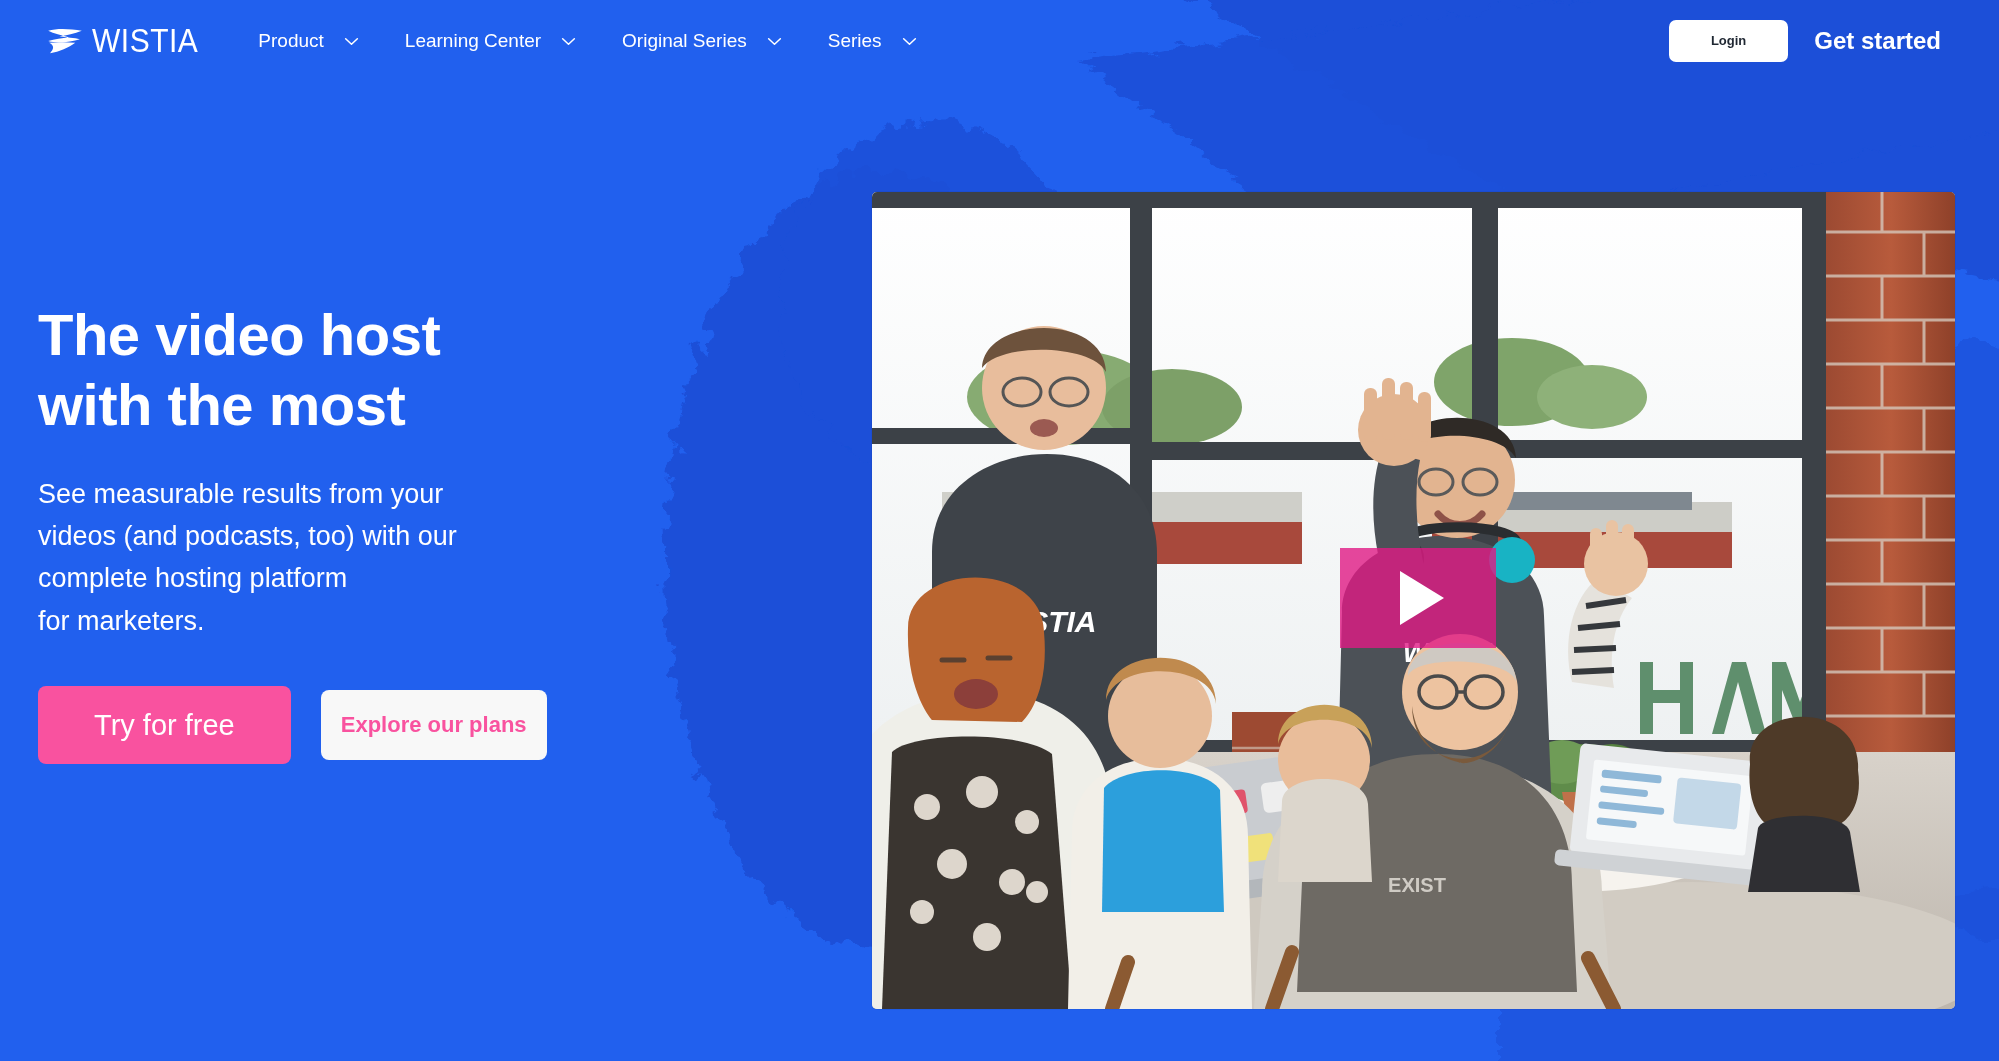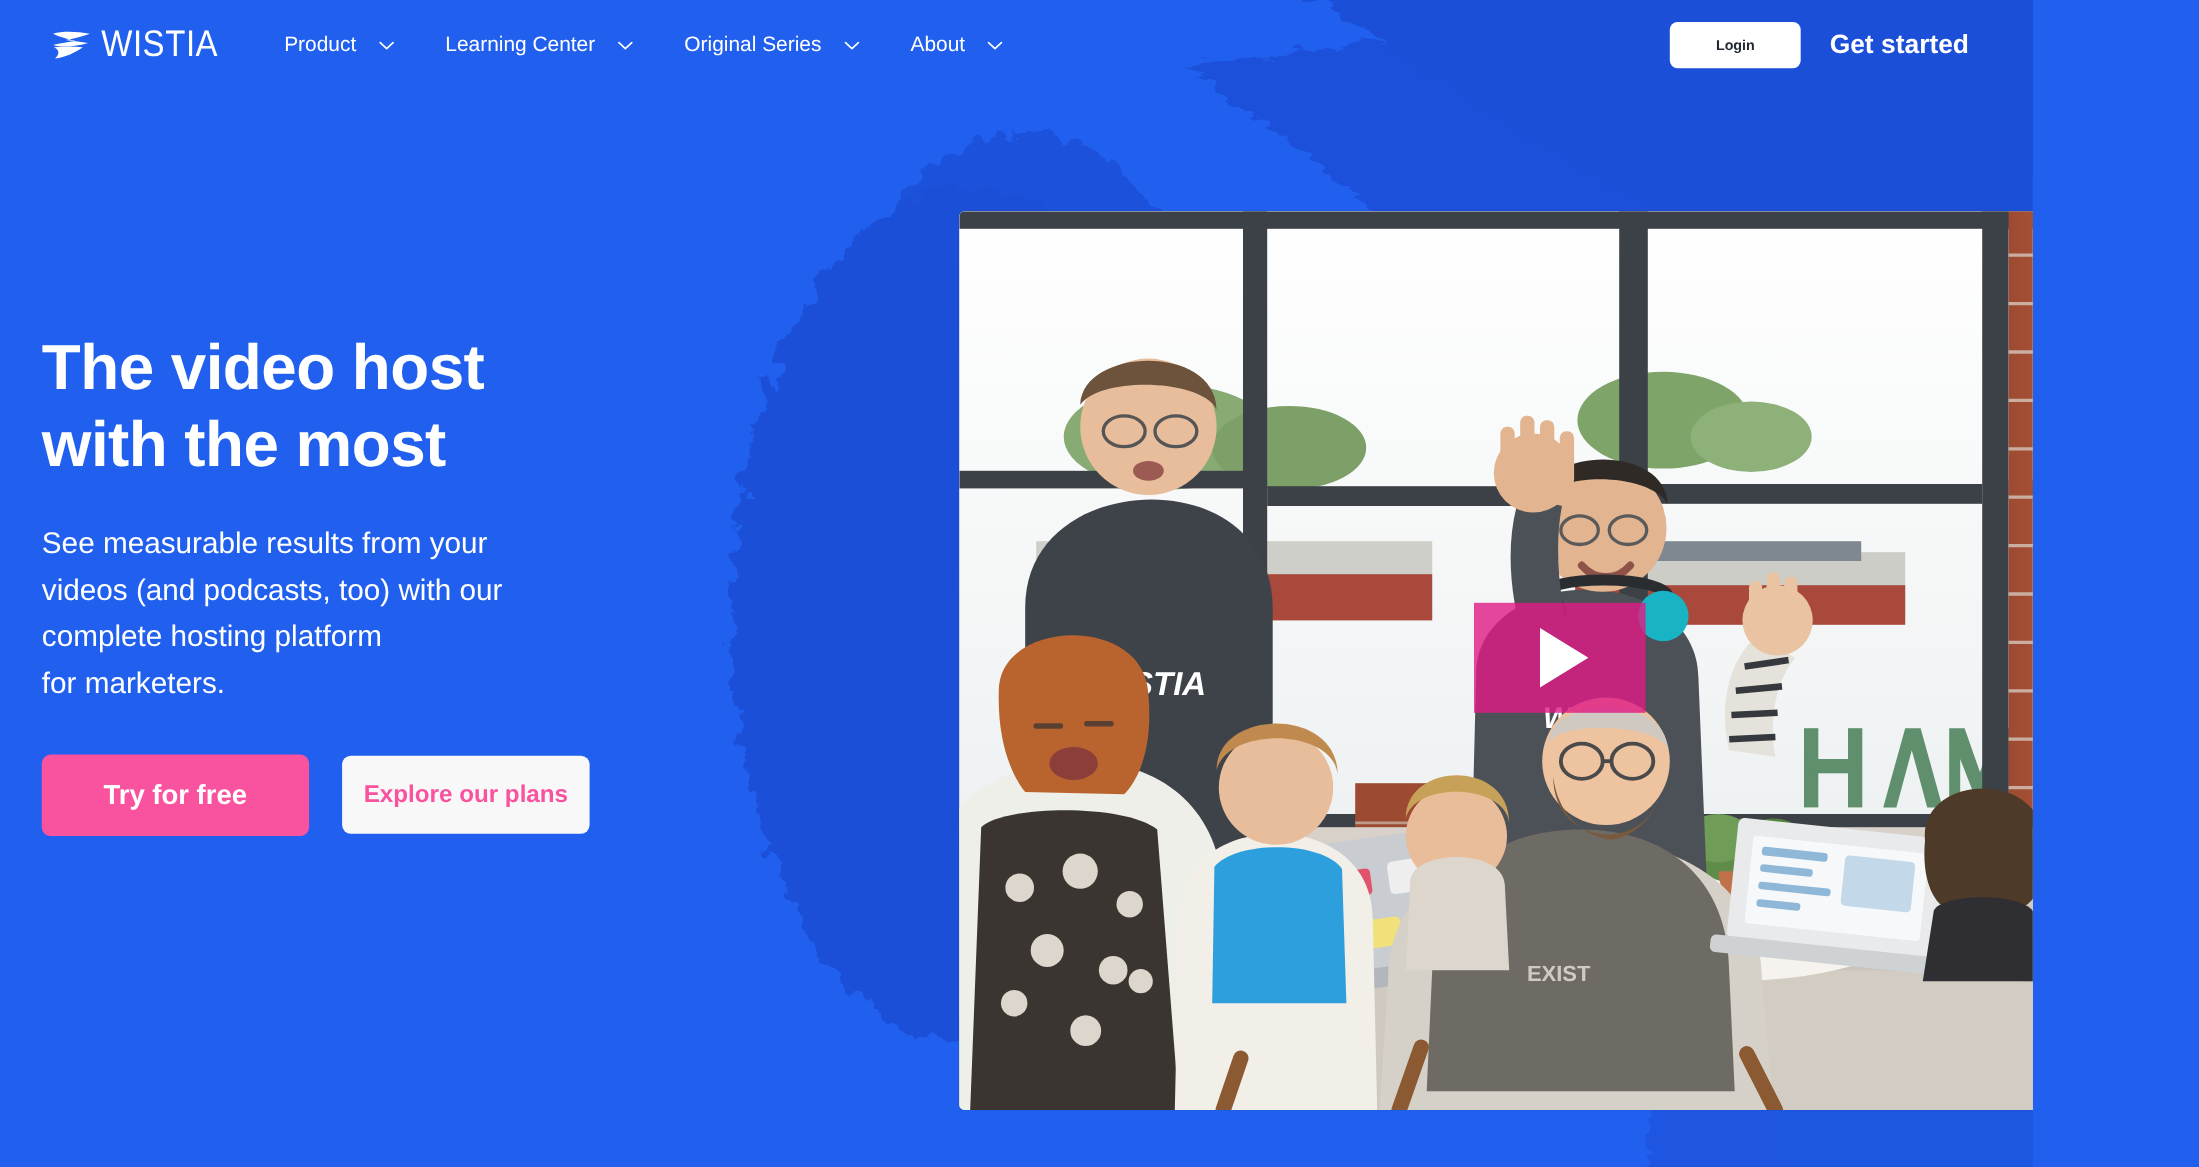--- a/index.html
+++ b/index.html
@@ -5,21 +5,21 @@
   * { margin:0; padding:0; box-sizing:border-box; }
   html, body {
     width:1999px; height:1061px;
     overflow:hidden;
     font-family:"Liberation Sans", sans-serif;
     background:#2160ee;
   }
 
   .page {
     position:relative;
-    width:1848px; height:1061px;
+    width:1999px; height:1061px;
     background:#2160ee;
     overflow:hidden;
   }
 
   
   .brush-layer { position:absolute; inset:0; overflow:hidden; pointer-events:none; }
   .brush-layer svg { position:absolute; inset:0; width:1999px; height:1061px; }
 
   
   .nav {
@@ -75,21 +75,21 @@
     color:#ffffff;
     font-size:27px;
     line-height:1.56;
     font-weight:400;
     max-width:610px;
     margin-bottom:44px;
   }
   .cta-row { display:flex; gap:30px; align-items:center; }
   .btn-try {
     background:#f9529f; color:#ffffff;
-    font-size:25px; font-weight:700;
+    font-size:29px; font-weight:400;
     border:none; border-radius:8px;
     padding:22px 56px; cursor:pointer;
     font-family:"Liberation Sans", sans-serif;
     line-height:1.2;
   }
   .btn-plans {
     background:#f8f8f8; color:#f9529f;
     font-size:22px; font-weight:700;
     border:none; border-radius:8px;
     padding:22px 20px; cursor:pointer;
@@ -185,21 +185,21 @@
       </div>
 
       <div class="nav-item">
         <span>Original Series</span>
         <svg class="chev" viewBox="0 0 16 10" aria-hidden="true">
           <path d="M1.5,2 L8,8 L14.5,2" fill="none" stroke="#ffffff" stroke-width="1.7" stroke-linecap="round" stroke-linejoin="round"></path>
         </svg>
       </div>
 
       <div class="nav-item">
-        <span>About</span>
+        <span>Series</span>
         <svg class="chev" viewBox="0 0 16 10" aria-hidden="true">
           <path d="M1.5,2 L8,8 L14.5,2" fill="none" stroke="#ffffff" stroke-width="1.7" stroke-linecap="round" stroke-linejoin="round"></path>
         </svg>
       </div>
 
     </div>
 
     <div class="nav-right">
       <button class="btn-login">Login</button>
       <span class="link-getstarted">Get started</span>

